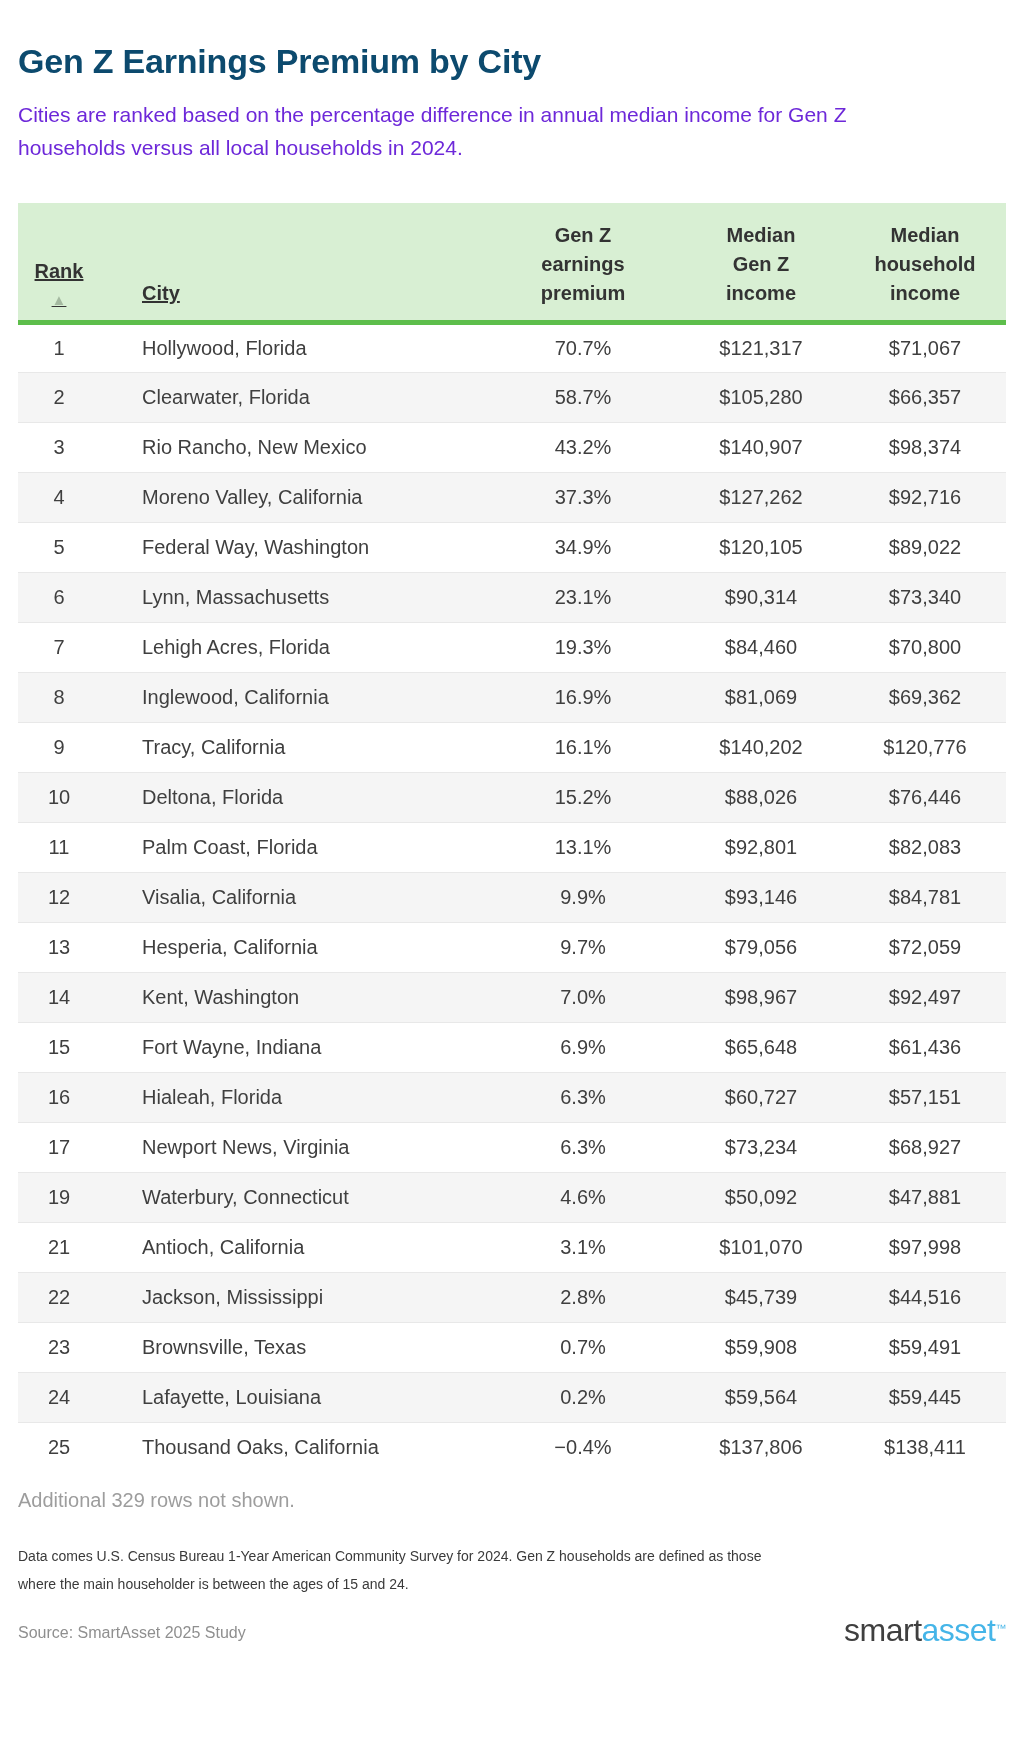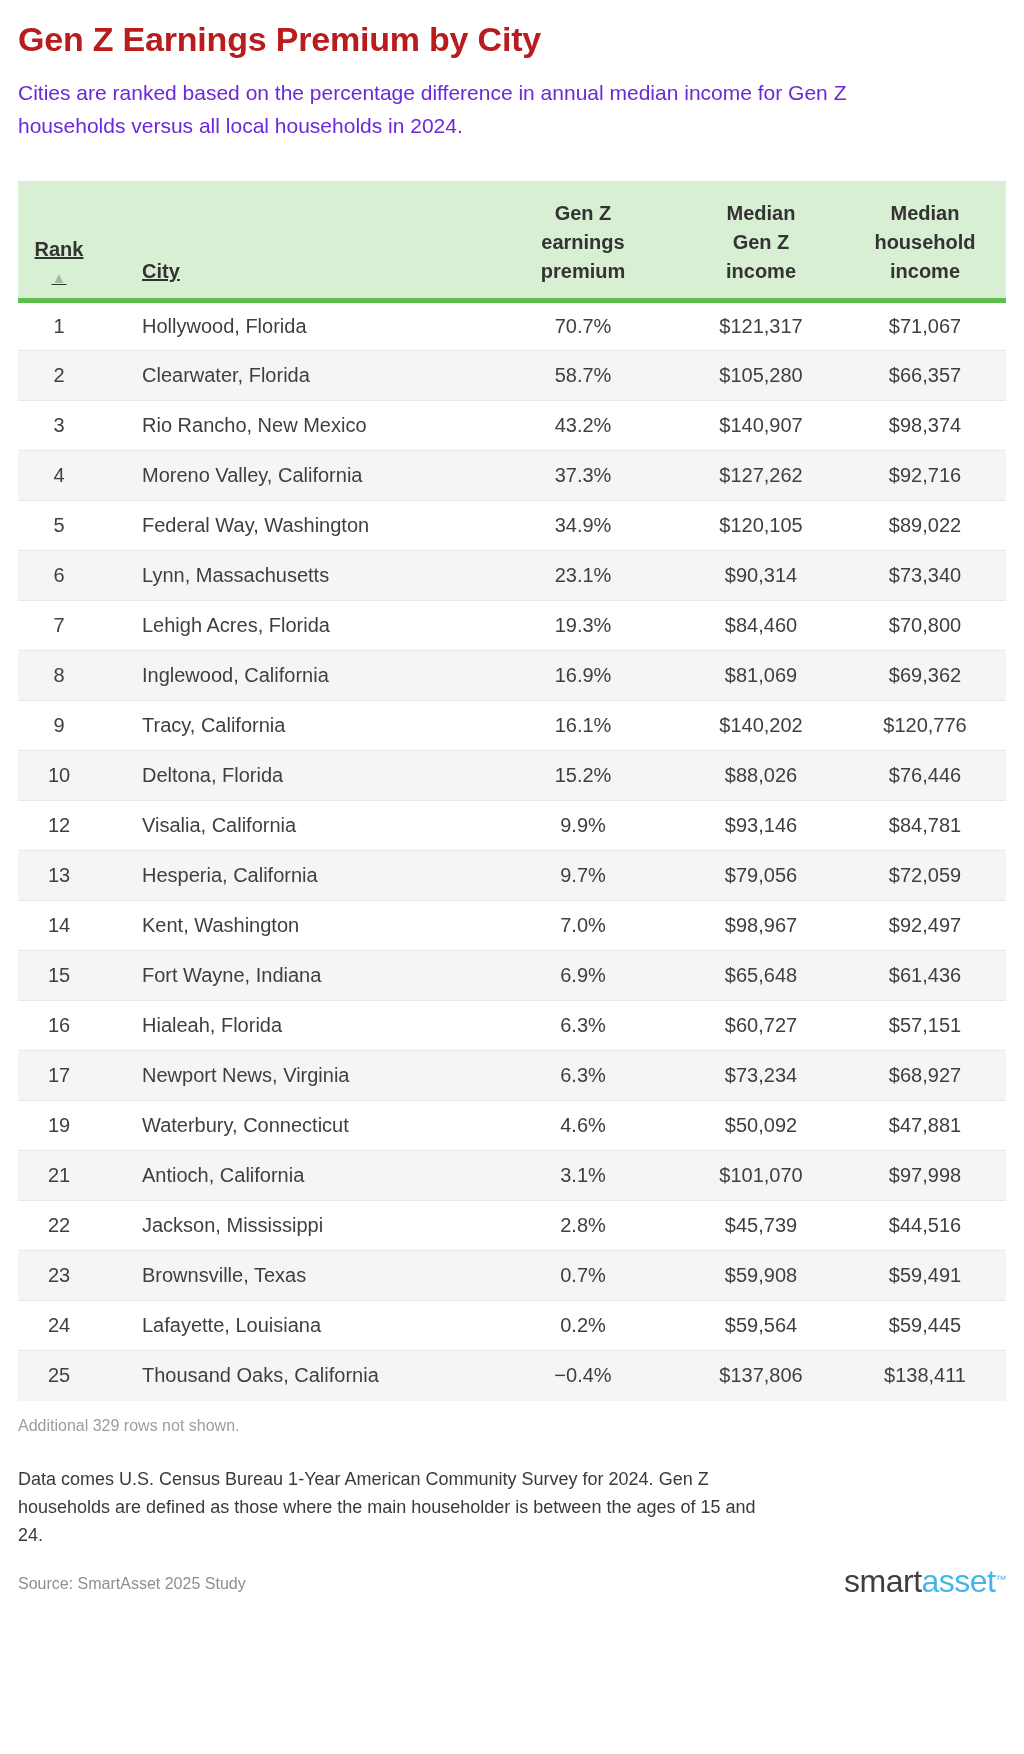--- a/index.html
+++ b/index.html
@@ -8,24 +8,24 @@
     width: 1024px;
     height: 1754px;
     overflow: hidden;
     font-family: "Liberation Sans", "DejaVu Sans", sans-serif;
     color: #3b3b3b;
     position: relative;
   }
   .page { padding: 0 18px; }
 
   h1.title {
-    margin-top: 20px;
+    margin-top: 42px;
     font-size: 34px;
     font-weight: 700;
-    color: #b91c1c;
+    color: #0c4a6e;
     letter-spacing: -0.2px;
   }
   p.subtitle {
     margin-top: 17px;
     font-size: 21px;
     line-height: 33px;
     color: #6d28d9;
     max-width: 880px;
   }
 
@@ -74,26 +74,26 @@
     vertical-align: middle;
   }
   tbody tr + tr td { border-top: 1px solid #e8e8e8; }
   tbody tr:nth-child(even) { background: #f5f5f5; }
   td.d-rank { text-align: center; }
   td.d-city { text-align: left; padding-left: 42px; }
   td.d-num  { text-align: center; }
 
   p.additional {
     margin-top: 16px;
-    font-size: 16px;
+    font-size: 20px;
     color: #9d9d9d;
   }
   p.methodology {
     margin-top: 30px;
-    font-size: 18px;
+    font-size: 14px;
     line-height: 28px;
     color: #3a3a3a;
     max-width: 750px;
   }
   .footer-row {
     margin-top: 14px;
     display: flex;
     justify-content: space-between;
     align-items: flex-end;
   }
@@ -222,20 +222,27 @@
           <td class="d-num">$120,776</td>
         </tr>
         <tr>
           <td class="d-rank">10</td>
           <td class="d-city">Deltona, Florida</td>
           <td class="d-num">15.2%</td>
           <td class="d-num">$88,026</td>
           <td class="d-num">$76,446</td>
         </tr>
         <tr>
+          <td class="d-rank">11</td>
+          <td class="d-city">Palm Coast, Florida</td>
+          <td class="d-num">13.1%</td>
+          <td class="d-num">$92,801</td>
+          <td class="d-num">$82,083</td>
+        </tr>
+        <tr>
           <td class="d-rank">12</td>
           <td class="d-city">Visalia, California</td>
           <td class="d-num">9.9%</td>
           <td class="d-num">$93,146</td>
           <td class="d-num">$84,781</td>
         </tr>
         <tr>
           <td class="d-rank">13</td>
           <td class="d-city">Hesperia, California</td>
           <td class="d-num">9.7%</td>

